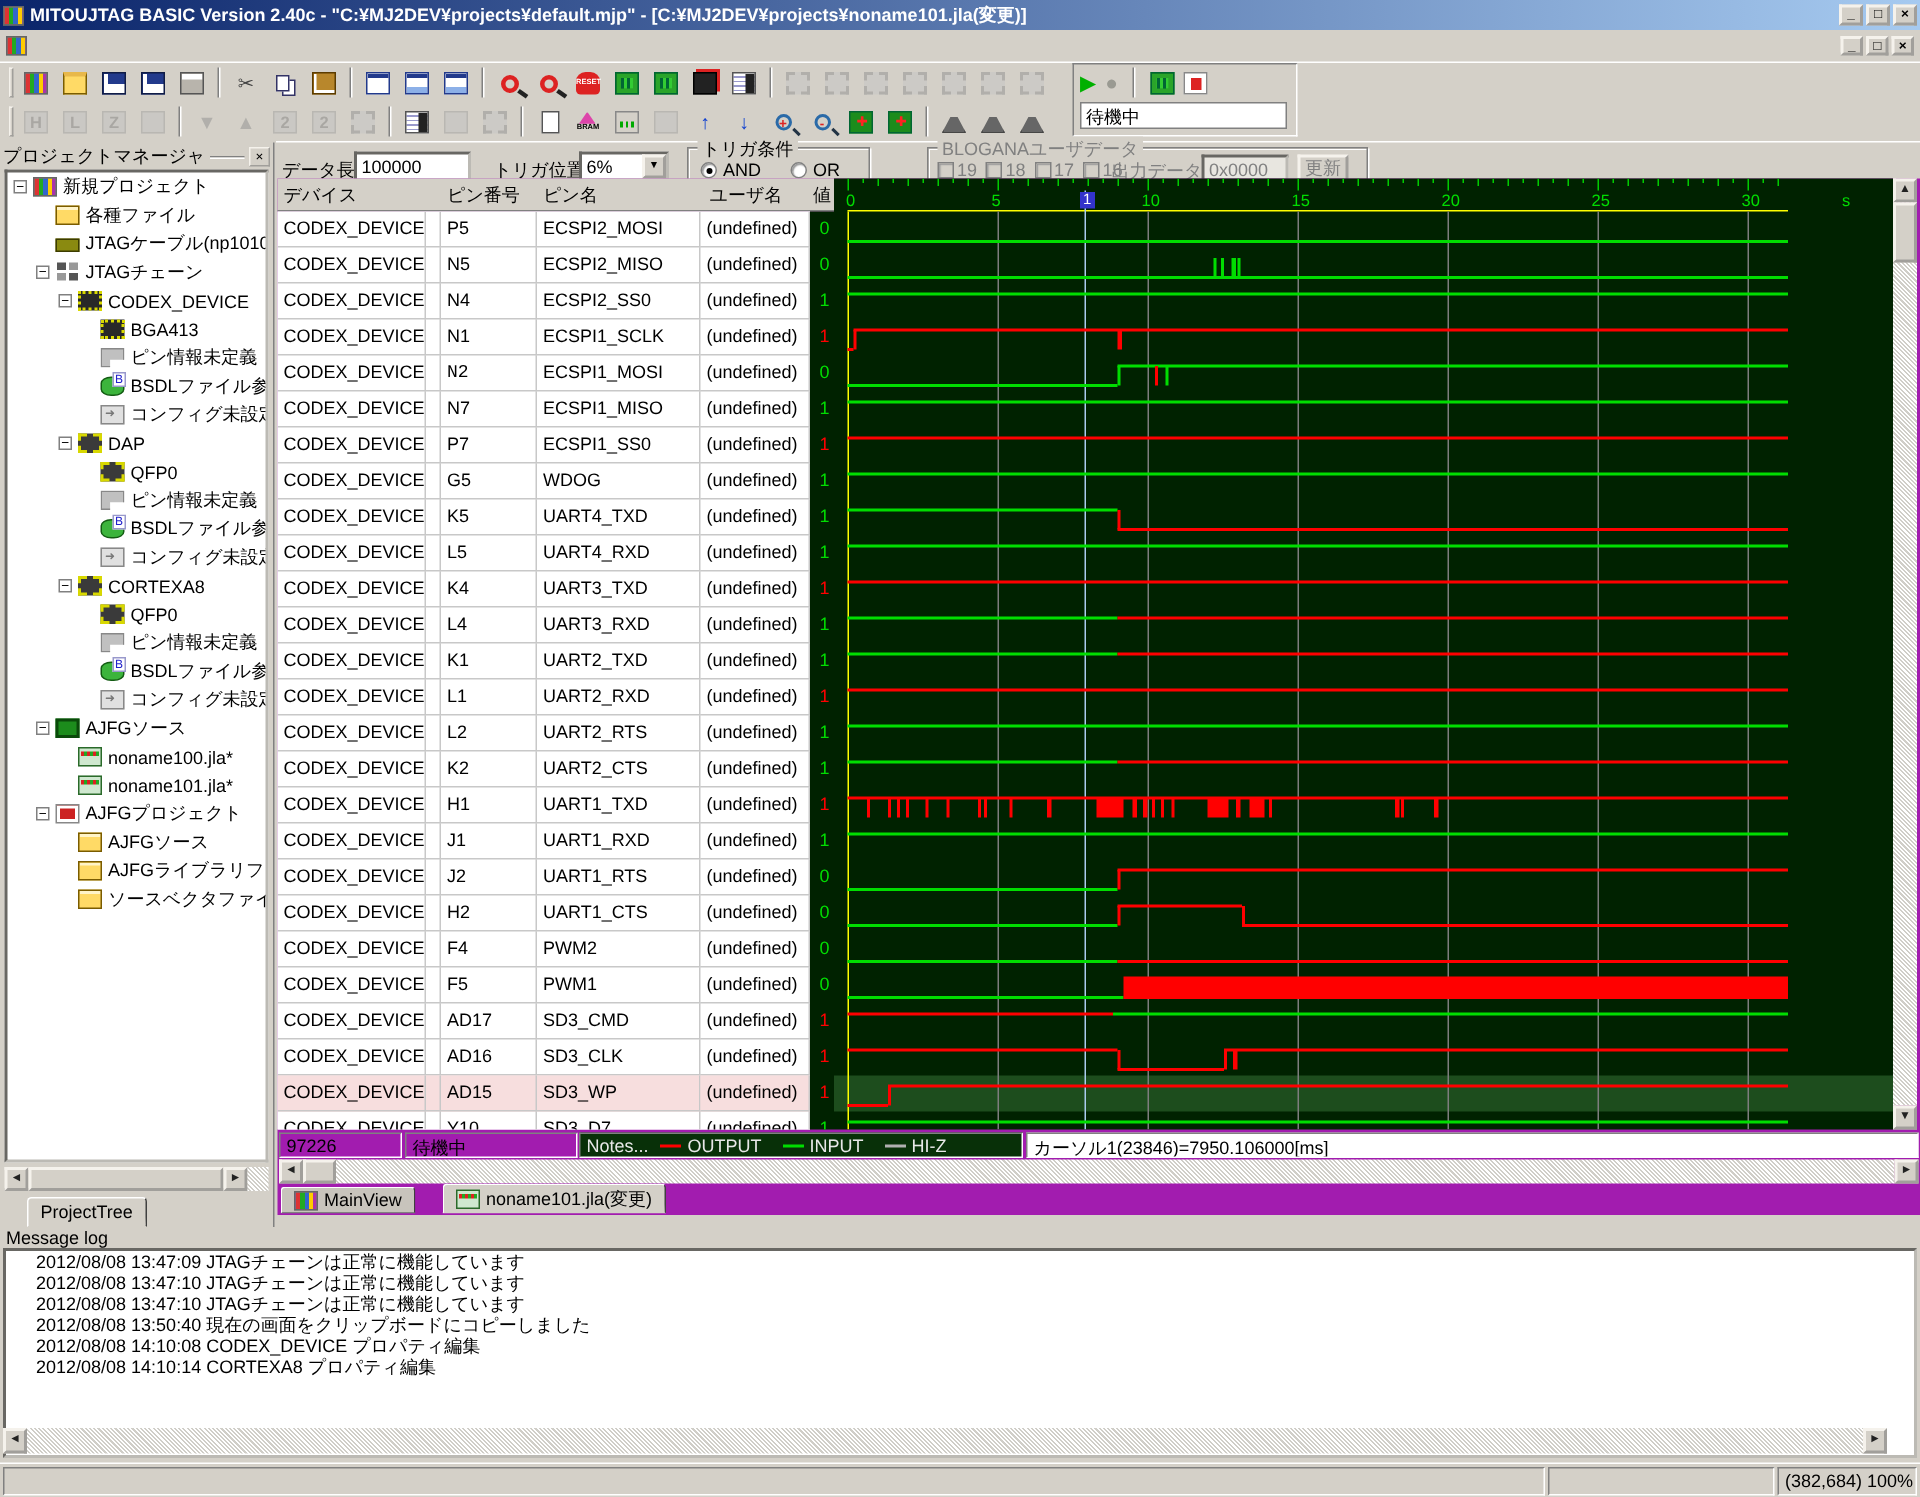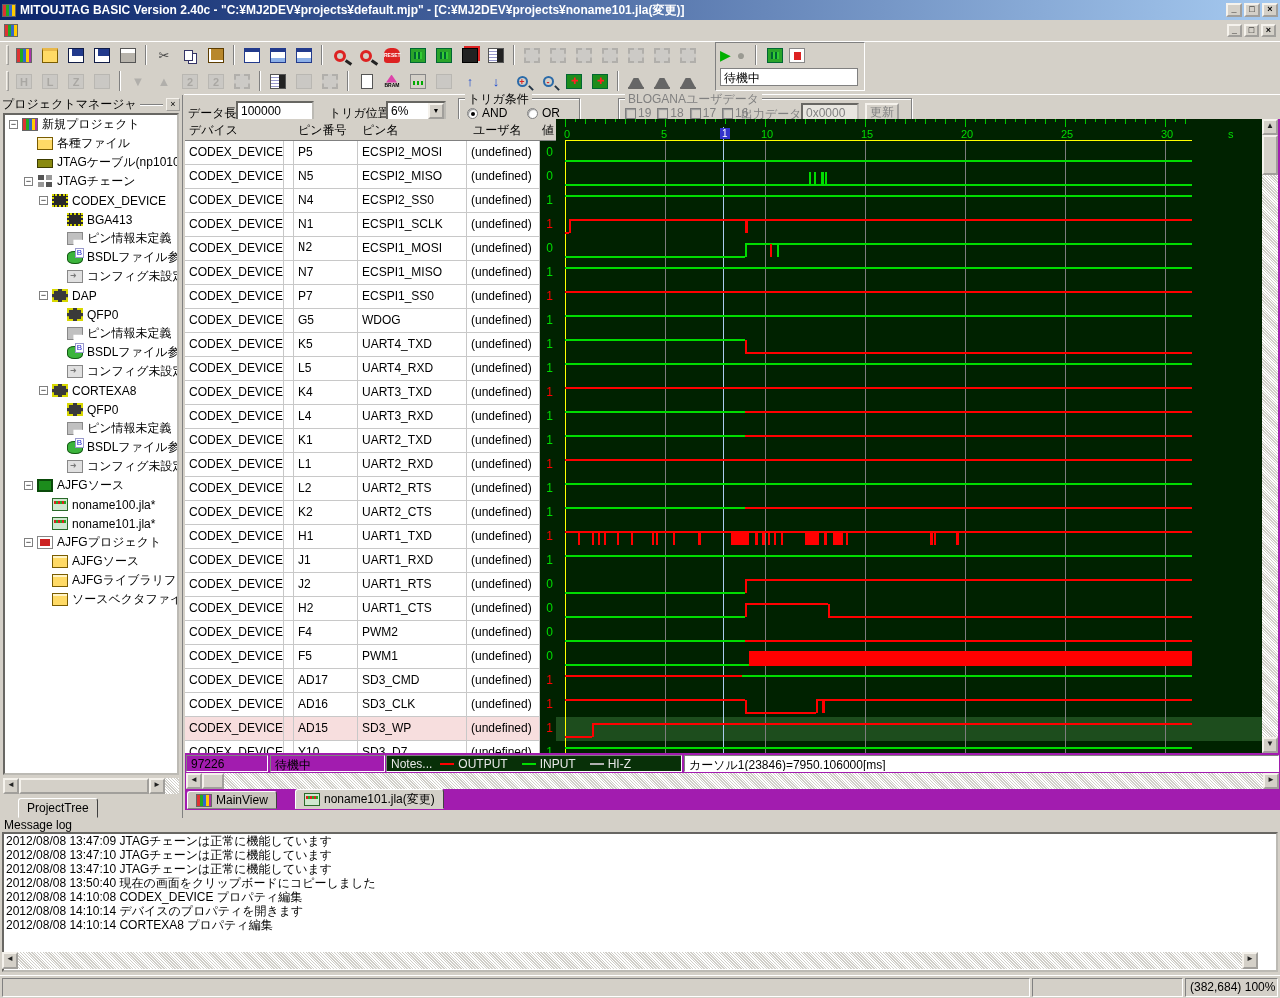--- a/index.html
+++ b/index.html
@@ -116,21 +116,21 @@
 #vscroll{left:1077px;top:0;width:17px;height:634px}
 
 #mv-status{left:0;top:636px;width:1095px;height:17px}
 .spanel{position:absolute;height:17px;border:1px solid;border-color:#808080 #fff #fff #808080;padding:1px 4px;white-space:nowrap;overflow:hidden}
 #legendpanel{background:#083008;color:#e8e8e8;display:flex;align-items:center;gap:8px}
 .dash{display:inline-block;width:14px;height:2px;vertical-align:middle;margin-right:4px}
 
 #msglog{left:0;top:820px;width:1280px;height:155px}
 #loglabel{left:4px;top:-2px}
 #logbox{left:2px;top:12px;width:1276px;height:140px;background:#fff;border:2px inset #bcbab4;overflow:hidden}
-.logline{white-space:nowrap;line-height:14px;padding-left:2px}
+.logline{white-space:nowrap;line-height:14px;padding-left:20px}
 
 #bottombar{left:0;top:975px;width:1280px;height:23px;border-top:1px solid #fff}
 </style>
 </head>
 <body>
 
 <div id="titlebar" class="abs">
   <span class="ic ic-mosaic" style="width:14px;height:13px;margin-right:4px"></span>
   <span style="flex:1;overflow:hidden">MITOUJTAG BASIC Version 2.40c - "C:¥MJ2DEV¥projects¥default.mjp" - [C:¥MJ2DEV¥projects¥noname101.jla(変更)]</span>
   <span class="winbtn">_</span>
@@ -898,21 +898,20 @@
 </div>
 
 <div id="msglog" class="abs">
   <span class="abs" id="loglabel">Message log</span>
   <div id="logbox" class="abs">
       <div class="logline">2012/08/08 13:47:09  JTAGチェーンは正常に機能しています</div>
       <div class="logline">2012/08/08 13:47:10  JTAGチェーンは正常に機能しています</div>
       <div class="logline">2012/08/08 13:47:10  JTAGチェーンは正常に機能しています</div>
       <div class="logline">2012/08/08 13:50:40  現在の画面をクリップボードにコピーしました</div>
       <div class="logline">2012/08/08 14:10:08  CODEX_DEVICE プロパティ編集</div>
-      <div class="logline">2012/08/08 14:10:14  デバイスのプロパティを開きます</div>
       <div class="logline">2012/08/08 14:10:14  CORTEXA8 プロパティ編集</div>
     </div>
   <div class="abs" style="left:2px;top:132px;width:1260px;height:17px">
     <span class="sb-btn" style="left:0;top:0;width:16px;height:17px">◄</span>
     <span class="sb-track" style="left:16px;top:0;width:1224px;height:17px"></span>
     <span class="sb-btn" style="left:1240px;top:0;width:16px;height:17px">►</span>
   </div>
 </div>
 
 <div id="bottombar" class="abs">

